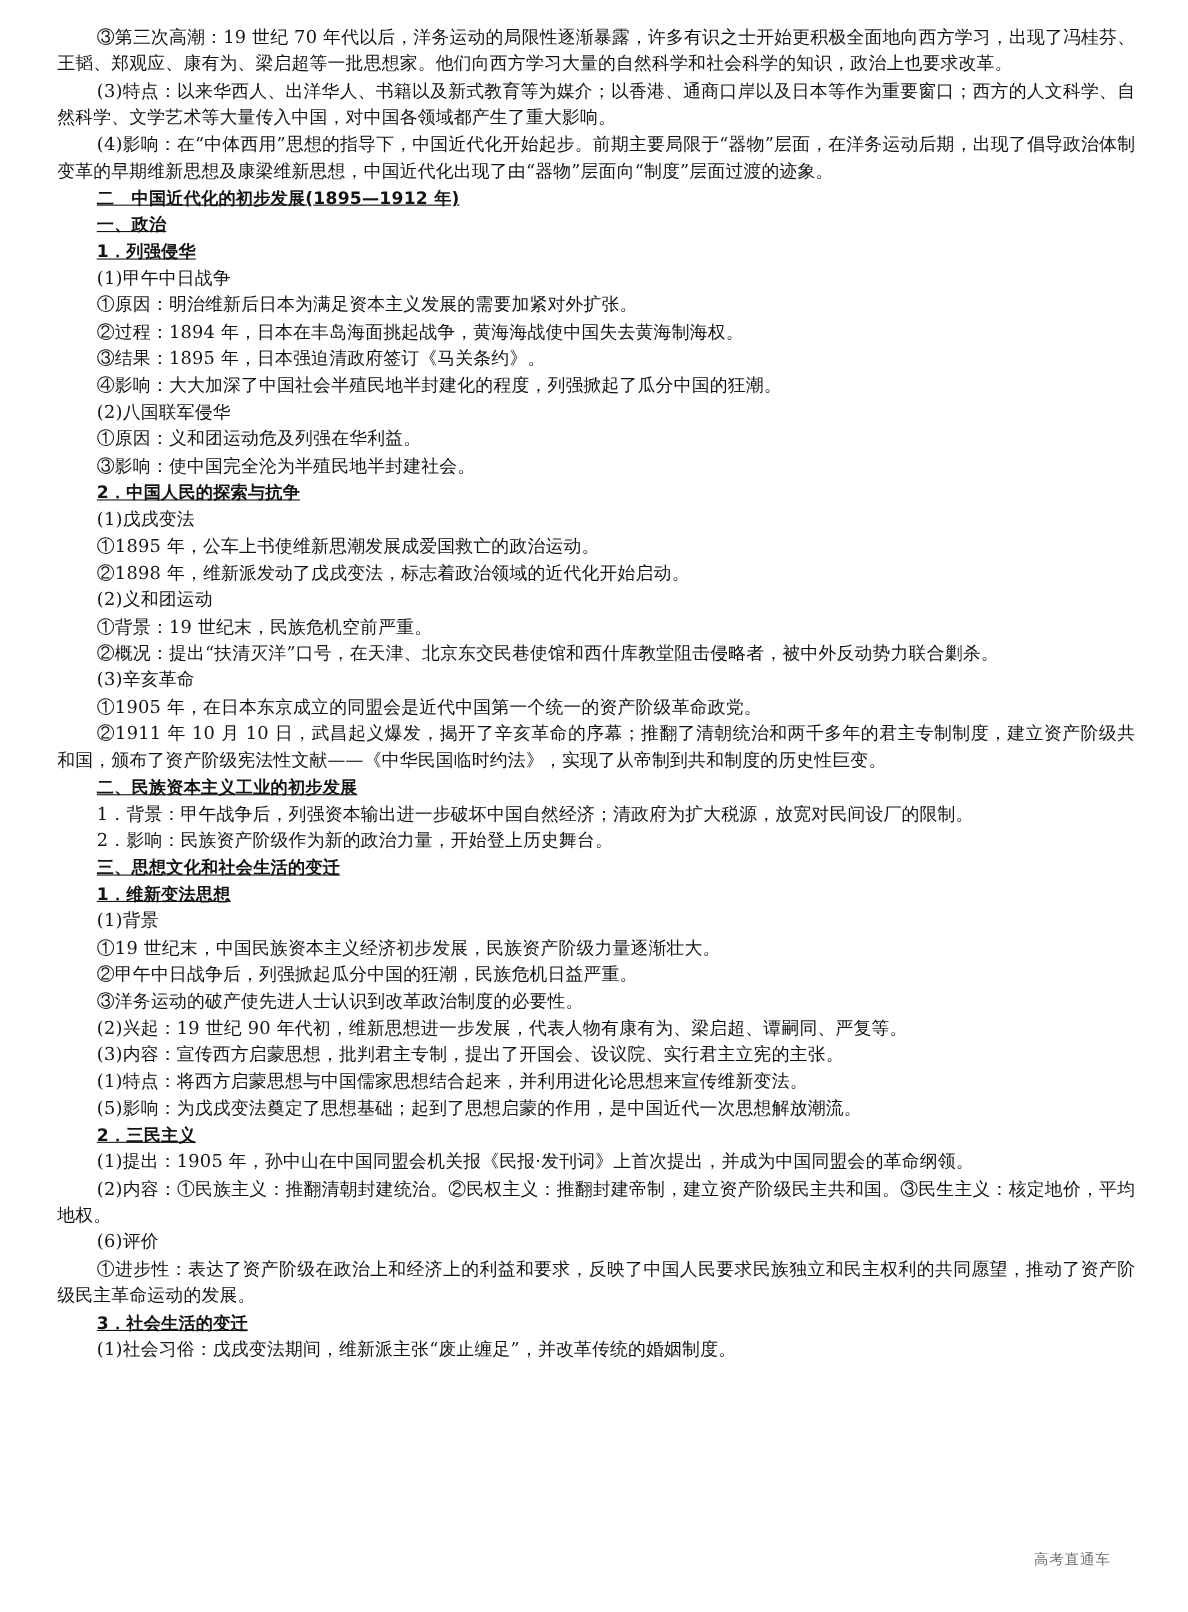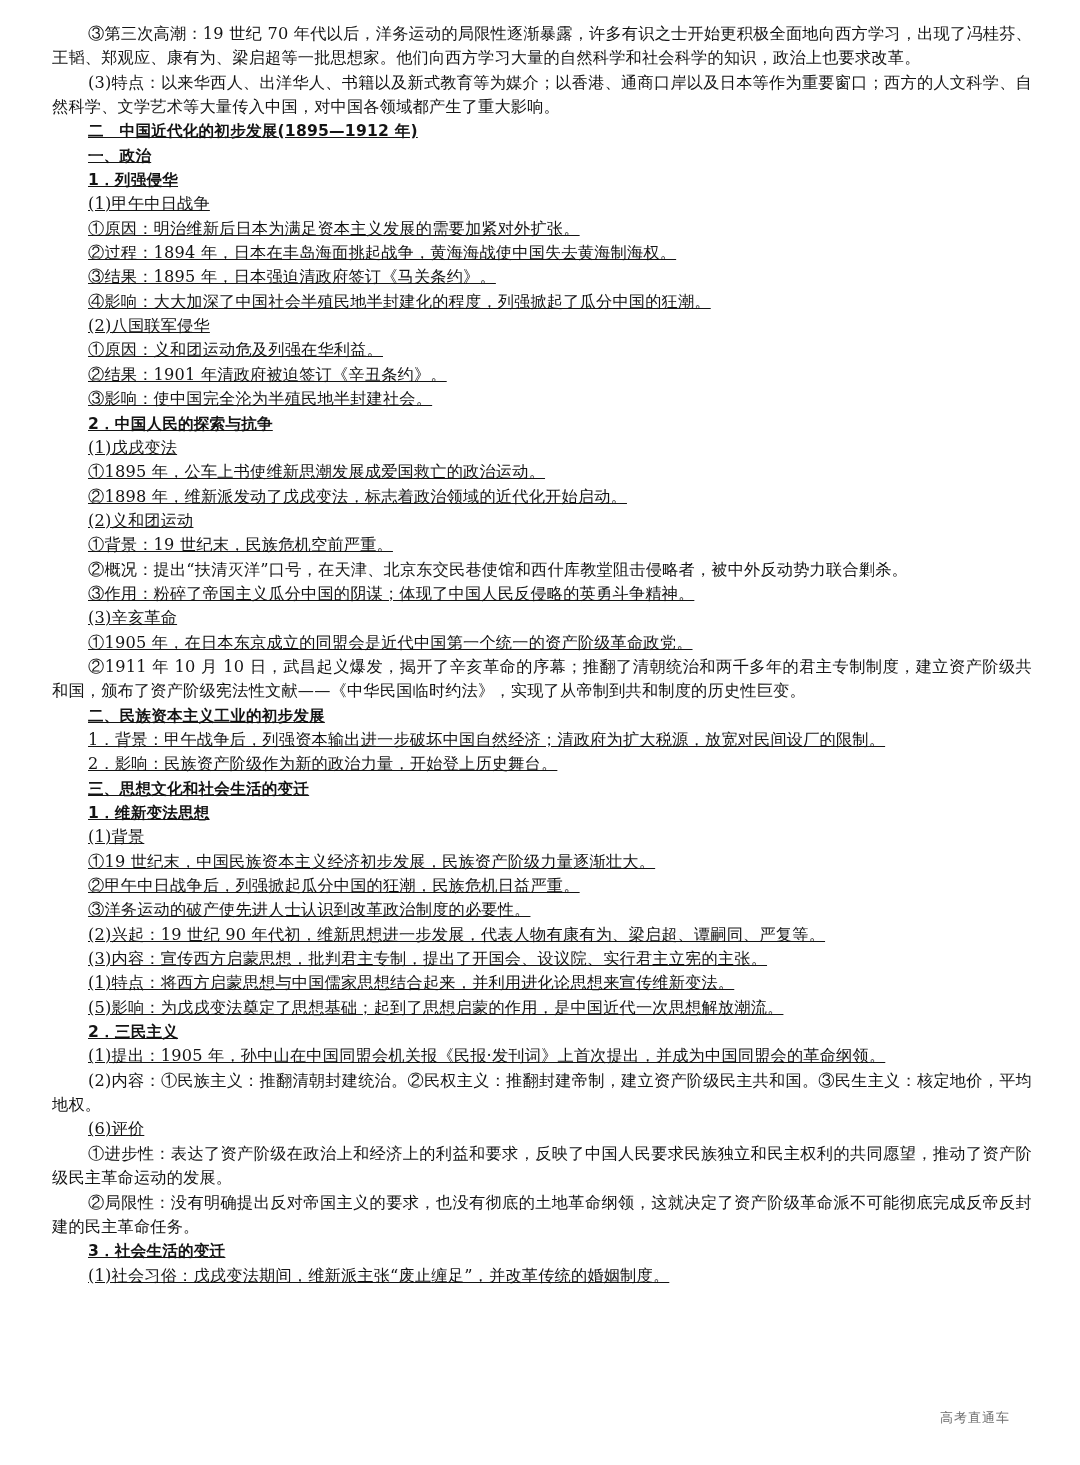--- a/index.html
+++ b/index.html
@@ -9,53 +9,52 @@
     font-family: "DejaVu Serif", "Liberation Serif", serif;
     position: relative;
   }
   .page {
     position: absolute; left: 52px; top: 22px; width: 980px;
     font-size: 16.2px; line-height: 24.35px; letter-spacing: 0.2px;
   }
   .p { margin: 0; text-align: justify; text-align-last: left; }
   .ind { text-indent: 36px; }
   .hd { padding-left: 36px; font-weight: bold; font-family: "DejaVu Sans", "Liberation Sans", sans-serif; font-size: 15.6px; text-decoration: underline; }
-  .sub { padding-left: 36px; text-decoration: underline; }
+  .sub { padding-left: 36px; }
   .watermark {
     position: absolute; left: 940px; top: 1409px;
     font-family: Liberation Serif, serif;
     font-size: 13px; color: #6e6e6e; letter-spacing: 1px;
   }
 </style>
 </head>
 <body>
 
 <div class="page" id="page">
     <p class="p ind">③第三次高潮：19 世纪 70 年代以后，洋务运动的局限性逐渐暴露，许多有识之士开始更积极全面地向西方学习，出现了冯桂芬、王韬、郑观应、康有为、梁启超等一批思想家。他们向西方学习大量的自然科学和社会科学的知识，政治上也要求改革。</p>
     <p class="p ind">(3)特点：以来华西人、出洋华人、书籍以及新式教育等为媒介；以香港、通商口岸以及日本等作为重要窗口；西方的人文科学、自然科学、文学艺术等大量传入中国，对中国各领域都产生了重大影响。</p>
+    <p class="p ind">(4)影响：在“中体西用”思想的指导下，中国近代化开始起步。前期主要局限于“器物”层面，在洋务运动后期，出现了倡导政治体制变革的早期维新思想及康梁维新思想，中国近代化出现了由“器物”层面向“制度”层面过渡的迹象。</p>
     <p class="p hd">二　中国近代化的初步发展(1895—1912 年)</p>
     <p class="p hd">一、政治</p>
     <p class="p hd">1．列强侵华</p>
     <p class="p sub">(1)甲午中日战争</p>
     <p class="p sub">①原因：明治维新后日本为满足资本主义发展的需要加紧对外扩张。</p>
     <p class="p sub">②过程：1894 年，日本在丰岛海面挑起战争，黄海海战使中国失去黄海制海权。</p>
     <p class="p sub">③结果：1895 年，日本强迫清政府签订《马关条约》。</p>
     <p class="p sub">④影响：大大加深了中国社会半殖民地半封建化的程度，列强掀起了瓜分中国的狂潮。</p>
     <p class="p sub">(2)八国联军侵华</p>
     <p class="p sub">①原因：义和团运动危及列强在华利益。</p>
-    <p class="p sub">②结果：1901 年清政府被迫签订《辛丑条约》。</p>
     <p class="p sub">③影响：使中国完全沦为半殖民地半封建社会。</p>
     <p class="p hd">2．中国人民的探索与抗争</p>
     <p class="p sub">(1)戊戌变法</p>
     <p class="p sub">①1895 年，公车上书使维新思潮发展成爱国救亡的政治运动。</p>
     <p class="p sub">②1898 年，维新派发动了戊戌变法，标志着政治领域的近代化开始启动。</p>
     <p class="p sub">(2)义和团运动</p>
     <p class="p sub">①背景：19 世纪末，民族危机空前严重。</p>
     <p class="p ind">②概况：提出“扶清灭洋”口号，在天津、北京东交民巷使馆和西什库教堂阻击侵略者，被中外反动势力联合剿杀。</p>
-    <p class="p sub">③作用：粉碎了帝国主义瓜分中国的阴谋；体现了中国人民反侵略的英勇斗争精神。</p>
     <p class="p sub">(3)辛亥革命</p>
     <p class="p sub">①1905 年，在日本东京成立的同盟会是近代中国第一个统一的资产阶级革命政党。</p>
     <p class="p ind">②1911 年 10 月 10 日，武昌起义爆发，揭开了辛亥革命的序幕；推翻了清朝统治和两千多年的君主专制制度，建立资产阶级共和国，颁布了资产阶级宪法性文献——《中华民国临时约法》，实现了从帝制到共和制度的历史性巨变。</p>
     <p class="p hd">二、民族资本主义工业的初步发展</p>
     <p class="p sub">1．背景：甲午战争后，列强资本输出进一步破坏中国自然经济；清政府为扩大税源，放宽对民间设厂的限制。</p>
     <p class="p sub">2．影响：民族资产阶级作为新的政治力量，开始登上历史舞台。</p>
     <p class="p hd">三、思想文化和社会生活的变迁</p>
     <p class="p hd">1．维新变法思想</p>
     <p class="p sub">(1)背景</p>
     <p class="p sub">①19 世纪末，中国民族资本主义经济初步发展，民族资产阶级力量逐渐壮大。</p>
@@ -63,17 +62,16 @@
     <p class="p sub">③洋务运动的破产使先进人士认识到改革政治制度的必要性。</p>
     <p class="p sub">(2)兴起：19 世纪 90 年代初，维新思想进一步发展，代表人物有康有为、梁启超、谭嗣同、严复等。</p>
     <p class="p sub">(3)内容：宣传西方启蒙思想，批判君主专制，提出了开国会、设议院、实行君主立宪的主张。</p>
     <p class="p sub">(1)特点：将西方启蒙思想与中国儒家思想结合起来，并利用进化论思想来宣传维新变法。</p>
     <p class="p sub">(5)影响：为戊戌变法奠定了思想基础；起到了思想启蒙的作用，是中国近代一次思想解放潮流。</p>
     <p class="p hd">2．三民主义</p>
     <p class="p sub">(1)提出：1905 年，孙中山在中国同盟会机关报《民报·发刊词》上首次提出，并成为中国同盟会的革命纲领。</p>
     <p class="p ind">(2)内容：①民族主义：推翻清朝封建统治。②民权主义：推翻封建帝制，建立资产阶级民主共和国。③民生主义：核定地价，平均地权。</p>
     <p class="p sub">(6)评价</p>
     <p class="p ind">①进步性：表达了资产阶级在政治上和经济上的利益和要求，反映了中国人民要求民族独立和民主权利的共同愿望，推动了资产阶级民主革命运动的发展。</p>
-    <p class="p ind">②局限性：没有明确提出反对帝国主义的要求，也没有彻底的土地革命纲领，这就决定了资产阶级革命派不可能彻底完成反帝反封建的民主革命任务。</p>
     <p class="p hd">3．社会生活的变迁</p>
     <p class="p sub">(1)社会习俗：戊戌变法期间，维新派主张“废止缠足”，并改革传统的婚姻制度。</p>
   </div>
 <div class="watermark">高考直通车</div>
 
 </body></html>

